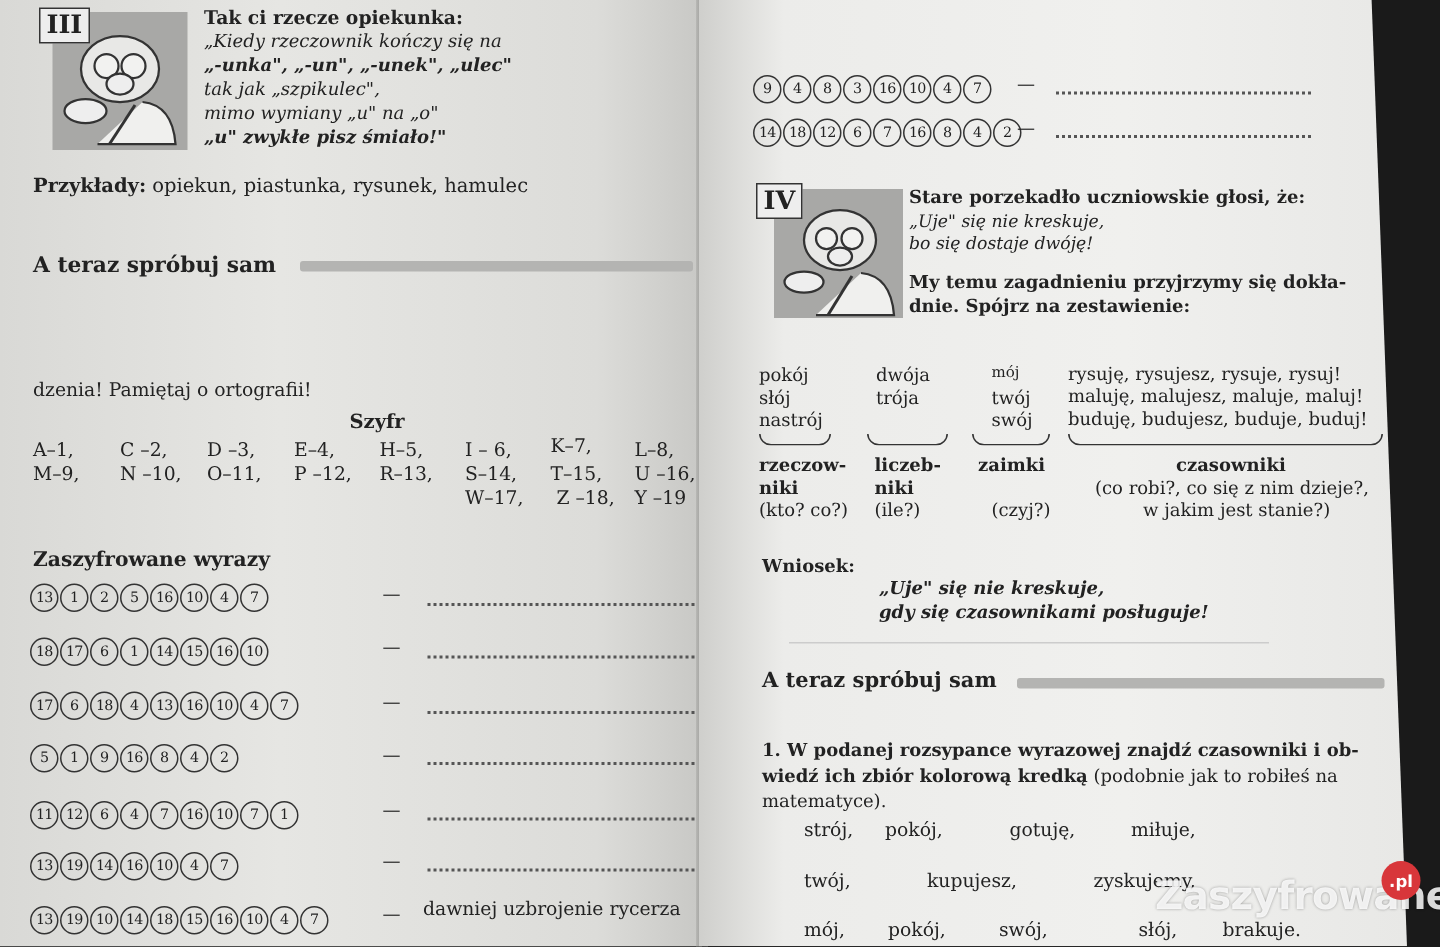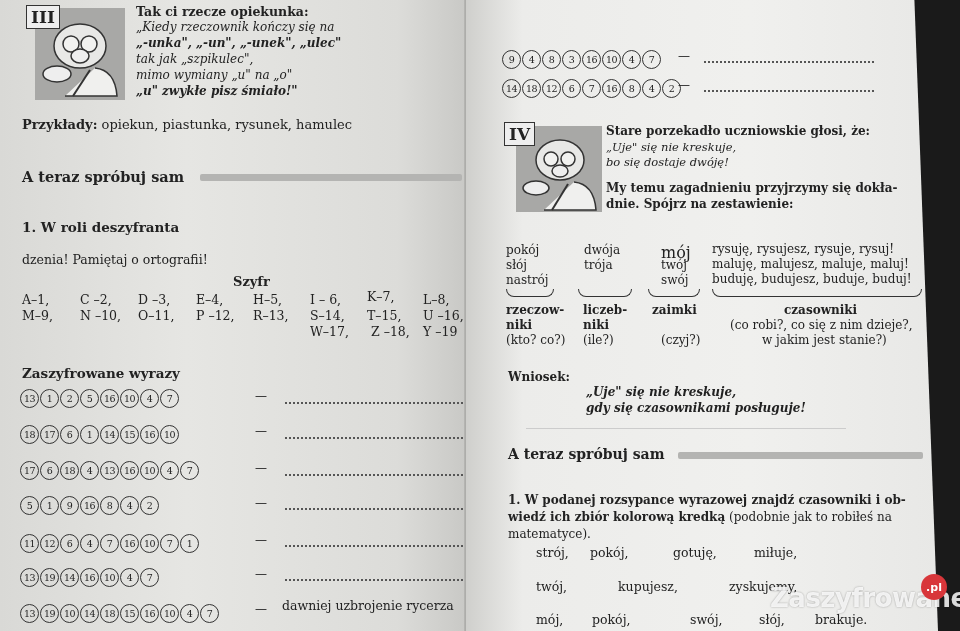--- a/index.html
+++ b/index.html
@@ -63,21 +63,20 @@
     <span class="b">Przykłady:</span>
     <span>opiekun,</span>
     <span>piastunka,</span>
     <span>rysunek,</span>
     <span>hamulec</span>
   </div>
 
   <div class="abs section-head" style="left:22px;top:168px;">A teraz spróbuj sam</div>
   <div class="bar" style="left:200px;top:174px;width:262px;"></div>
 
-  <div class="abs txt b" style="left:22px;top:219px;font-size:13.5px;">1. W roli deszyfranta</div>
   <div class="abs txt" style="left:22px;top:252px;font-size:12.5px;">dzenia! Pamiętaj o ortografii!</div>
   <div class="abs txt b" style="left:233px;top:274px;font-size:13px;">Szyfr</div>
 
   <div class="cipher-grid" style="left:22px;top:292px;width:440px;height:50px;">
     <span style="left:0;top:0;">A–1,</span>
     <span style="left:58px;top:0;">C –2,</span>
     <span style="left:116px;top:0;">D –3,</span>
     <span style="left:174px;top:0;">E–4,</span>
     <span style="left:231px;top:0;">H–5,</span>
     <span style="left:288px;top:0;">I – 6,</span>
@@ -243,21 +242,21 @@
 
   <div class="abs txt" style="left:40px;top:243px;font-size:12px;">pokój</div>
   <div class="abs txt" style="left:40px;top:258px;font-size:12px;">słój</div>
   <div class="abs txt" style="left:40px;top:273px;font-size:12px;">nastrój</div>
   <div class="brace" style="left:40px;top:289px;width:46px;"></div>
 
   <div class="abs txt" style="left:118px;top:243px;font-size:12px;">dwója</div>
   <div class="abs txt" style="left:118px;top:258px;font-size:12px;">trója</div>
   <div class="brace" style="left:112px;top:289px;width:52px;"></div>
 
-  <div class="abs txt" style="left:195px;top:243px;font-size:16px;">mój</div>
+  <div class="abs txt" style="left:195px;top:243px;font-size:10px;">mój</div>
   <div class="abs txt" style="left:195px;top:258px;font-size:12px;">twój</div>
   <div class="abs txt" style="left:195px;top:273px;font-size:12px;">swój</div>
   <div class="brace" style="left:182px;top:289px;width:50px;"></div>
 
   <div class="abs txt" style="left:246px;top:257px;font-size:12px;">maluję, malujesz, maluje, maluj!</div>
   <div class="abs txt" style="left:246px;top:242px;font-size:12px;">rysuję, rysujesz, rysuje, rysuj!</div>
   <div class="abs txt" style="left:246px;top:272px;font-size:12px;">buduję, budujesz, buduje, buduj!</div>
   <div class="brace" style="left:246px;top:289px;width:208px;"></div>
 
   <div class="abs txt b" style="left:40px;top:303px;font-size:12px;">rzeczow-</div>
@@ -293,19 +292,19 @@
   <div class="abs txt" style="left:124px;top:545px;font-size:12.5px;">pokój,</div>
   <div class="abs txt" style="left:207px;top:545px;font-size:12.5px;">gotuję,</div>
   <div class="abs txt" style="left:288px;top:545px;font-size:12.5px;">miłuje,</div>
 
   <div class="abs txt" style="left:70px;top:579px;font-size:12.5px;">twój,</div>
   <div class="abs txt" style="left:152px;top:579px;font-size:12.5px;">kupujesz,</div>
   <div class="abs txt" style="left:263px;top:579px;font-size:12.5px;">zyskujemy,</div>
 
   <div class="abs txt" style="left:70px;top:612px;font-size:12.5px;">mój,</div>
   <div class="abs txt" style="left:126px;top:612px;font-size:12.5px;">pokój,</div>
-  <div class="abs txt" style="left:224px;top:612px;font-size:12.5px;">swój,</div>
+  <div class="abs txt" style="left:200px;top:612px;font-size:12.5px;">swój,</div>
   <div class="abs txt" style="left:293px;top:612px;font-size:12.5px;">słój,</div>
   <div class="abs txt" style="left:349px;top:612px;font-size:12.5px;">brakuje.</div>
 </div>
 
 <div class="watermark" style="left:770px;top:583px;">Zaszyfrowane</div>
 <div class="wm-pl" style="left:921px;top:574px;">.pl</div>
 
 </body></html>

